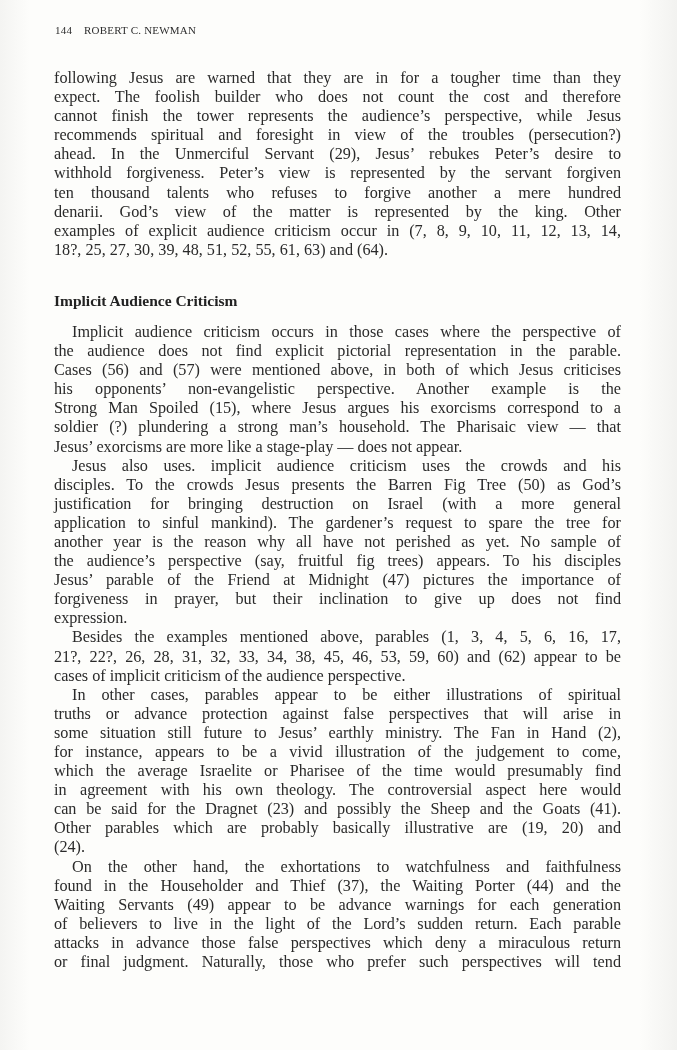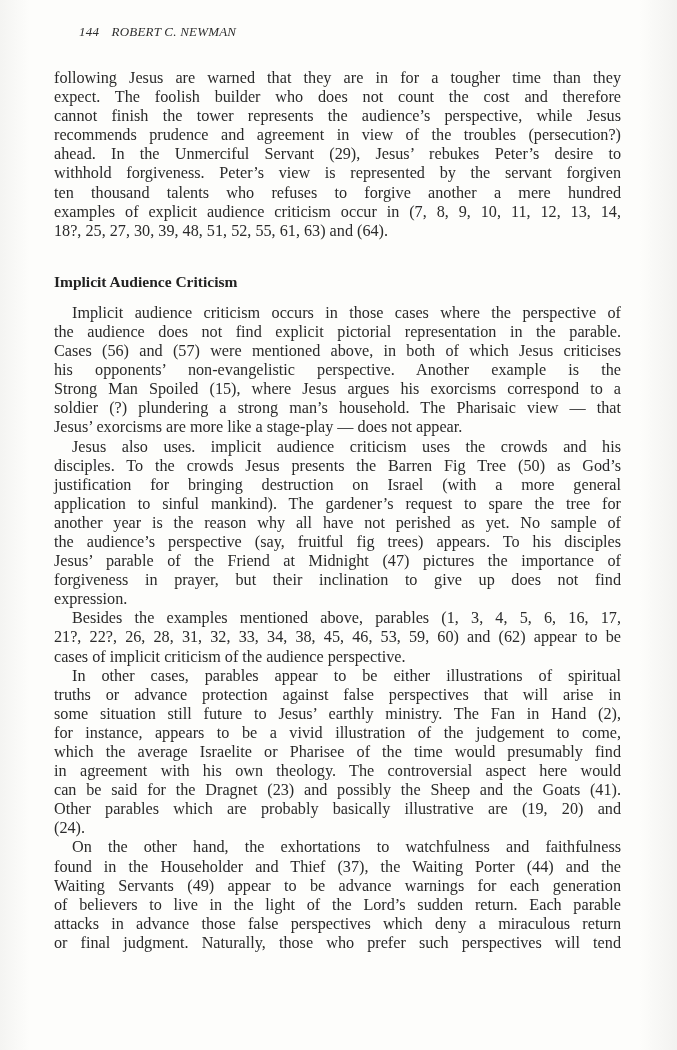--- a/index.html
+++ b/index.html
@@ -19,25 +19,23 @@
       position: absolute;
       left: 0; top: 0;
       width: 677px;
       height: 1050px;
       background: linear-gradient(to right, #f4f4f2 0px, #fdfdfb 30px, #fdfdfb 640px, #f2f2f0 677px);
     }
     .running-head {
       position: absolute;
       left: 55px;
       top: 24px;
-      font-style: italic;
-      font-size: 13px;
+      font-size: 11px;
       letter-spacing: 0.2px;
       color: #2e2e2e;
-      margin-left: 24px;
     }
     .running-head .pno { margin-right: 9px; }
     .text-block {
       position: absolute;
       left: 54px;
       top: 69px;
       width: 567px;
     }
     .line {
       display: block;
@@ -75,24 +73,25 @@
     <span class="pno">144</span>
     <span>ROBERT C. NEWMAN</span>
   </div>
 
   <div class="text-block">
 
     <div class="para">
       <span class="line">following Jesus are warned that they are in for a tougher time than they</span>
       <span class="line">expect. The foolish builder who does not count the cost and therefore</span>
       <span class="line">cannot finish the tower represents the audience’s perspective, while Jesus</span>
-      <span class="line">recommends prudence and agreement in view of the troubles (persecution?)</span>
+      <span class="line">recommends spiritual and foresight in view of the troubles (persecution?)</span>
       <span class="line">ahead. In the Unmerciful Servant (29), Jesus’ rebukes Peter’s desire to</span>
       <span class="line">withhold forgiveness. Peter’s view is represented by the servant forgiven</span>
       <span class="line">ten thousand talents who refuses to forgive another a mere hundred</span>
+      <span class="line">denarii. God’s view of the matter is represented by the king. Other</span>
       <span class="line">examples of explicit audience criticism occur in (7, 8, 9, 10, 11, 12, 13, 14,</span>
       <span class="line last">18?, 25, 27, 30, 39, 48, 51, 52, 55, 61, 63) and (64).</span>
     </div>
 
     <div class="heading">Implicit Audience Criticism</div>
 
     <div class="para">
       <span class="line indent">Implicit audience criticism occurs in those cases where the perspective of</span>
       <span class="line">the audience does not find explicit pictorial representation in the parable.</span>
       <span class="line">Cases (56) and (57) were mentioned above, in both of which Jesus criticises</span>

